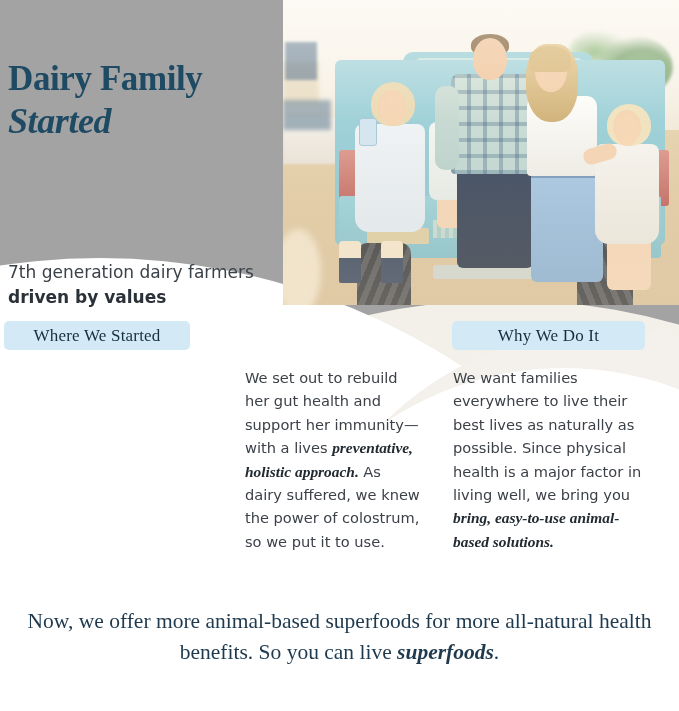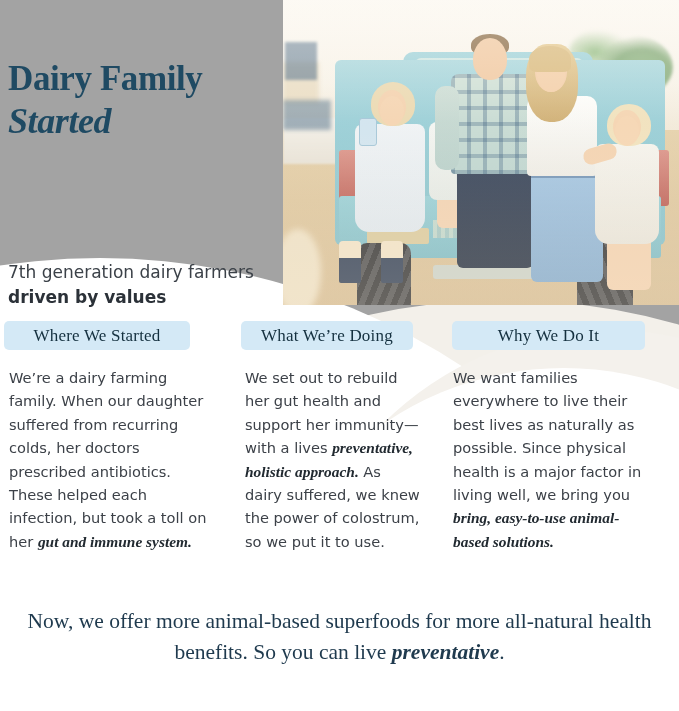--- a/index.html
+++ b/index.html
@@ -401,28 +401,24 @@
     <div class="ph p-g2-head"></div>
     <div class="ph p-g2-face"></div>
 
     <div class="ph ph-blurbot"></div>
     <div class="ph ph-haze"></div>
   </div>
 
   <div class="pill" id="pill1">
     <span>Where We Started</span>
   </div>
-  <div class="pill" id="pill2">
-    <span>What We’re Doing</span>
-  </div>
   <div class="pill" id="pill3">
     <span>Why We Do It</span>
   </div>
 
-  <div class="col" id="col1"><span>We’re a dairy farming family. When our daughter suffered from recurring colds, her doctors prescribed antibiotics. These helped each infection, but took a toll on her </span><i>gut and immune system.</i><span></span></div>
 
   <div class="col" id="col2"><span>We set out to rebuild her gut health and support her immunity—with a lives </span><i>preventative, holistic approach.</i><span> As dairy suffered, we knew the power of colostrum, so we put it to use.</span></div>
 
   <div class="col" id="col3"><span>We want families everywhere to live their best lives as naturally as possible. Since physical health is a major factor in living well, we bring you </span><i>bring, easy-to-use animal-based solutions.</i><span></span></div>
 
-  <div class="footer"><span>Now, we offer more animal-based superfoods for more all-natural health benefits. So you can live </span><i>preventative</i><span>.</span></div>
+  <div class="footer"><span>Now, we offer more animal-based superfoods for more all-natural health benefits. So you can live </span><i>superfoods</i><span>.</span></div>
 
 </div>
 
 </body></html>

